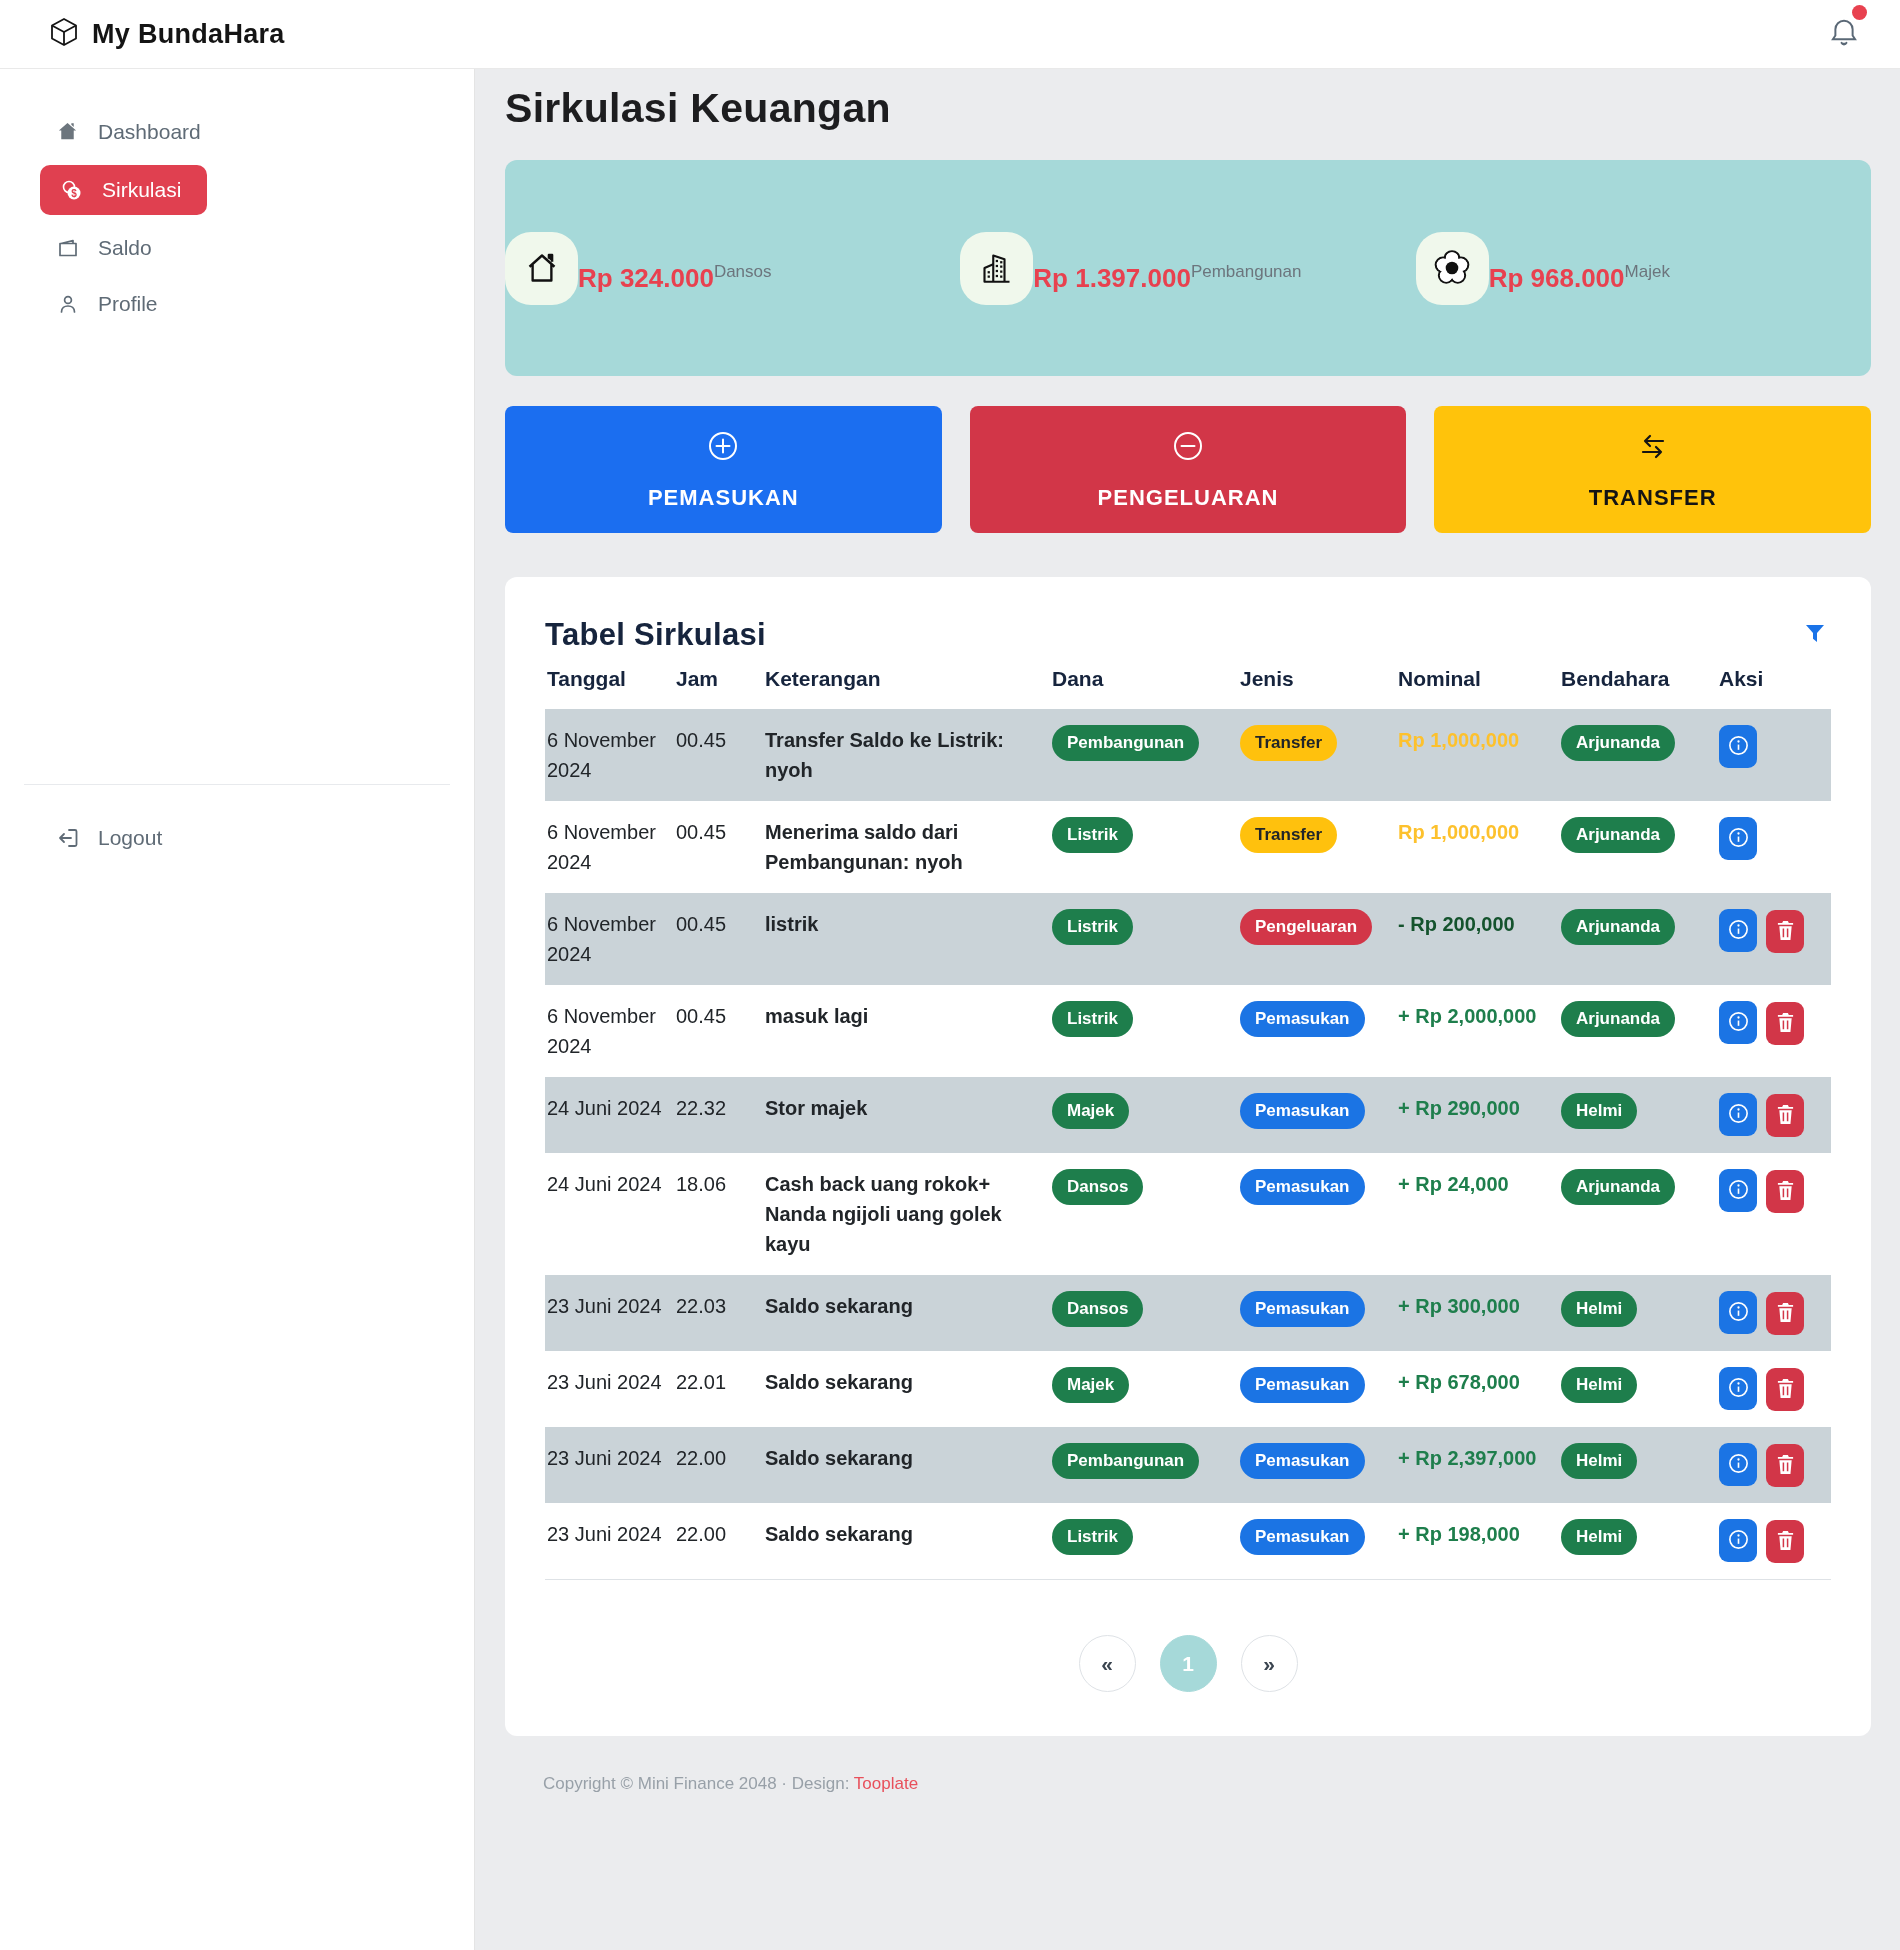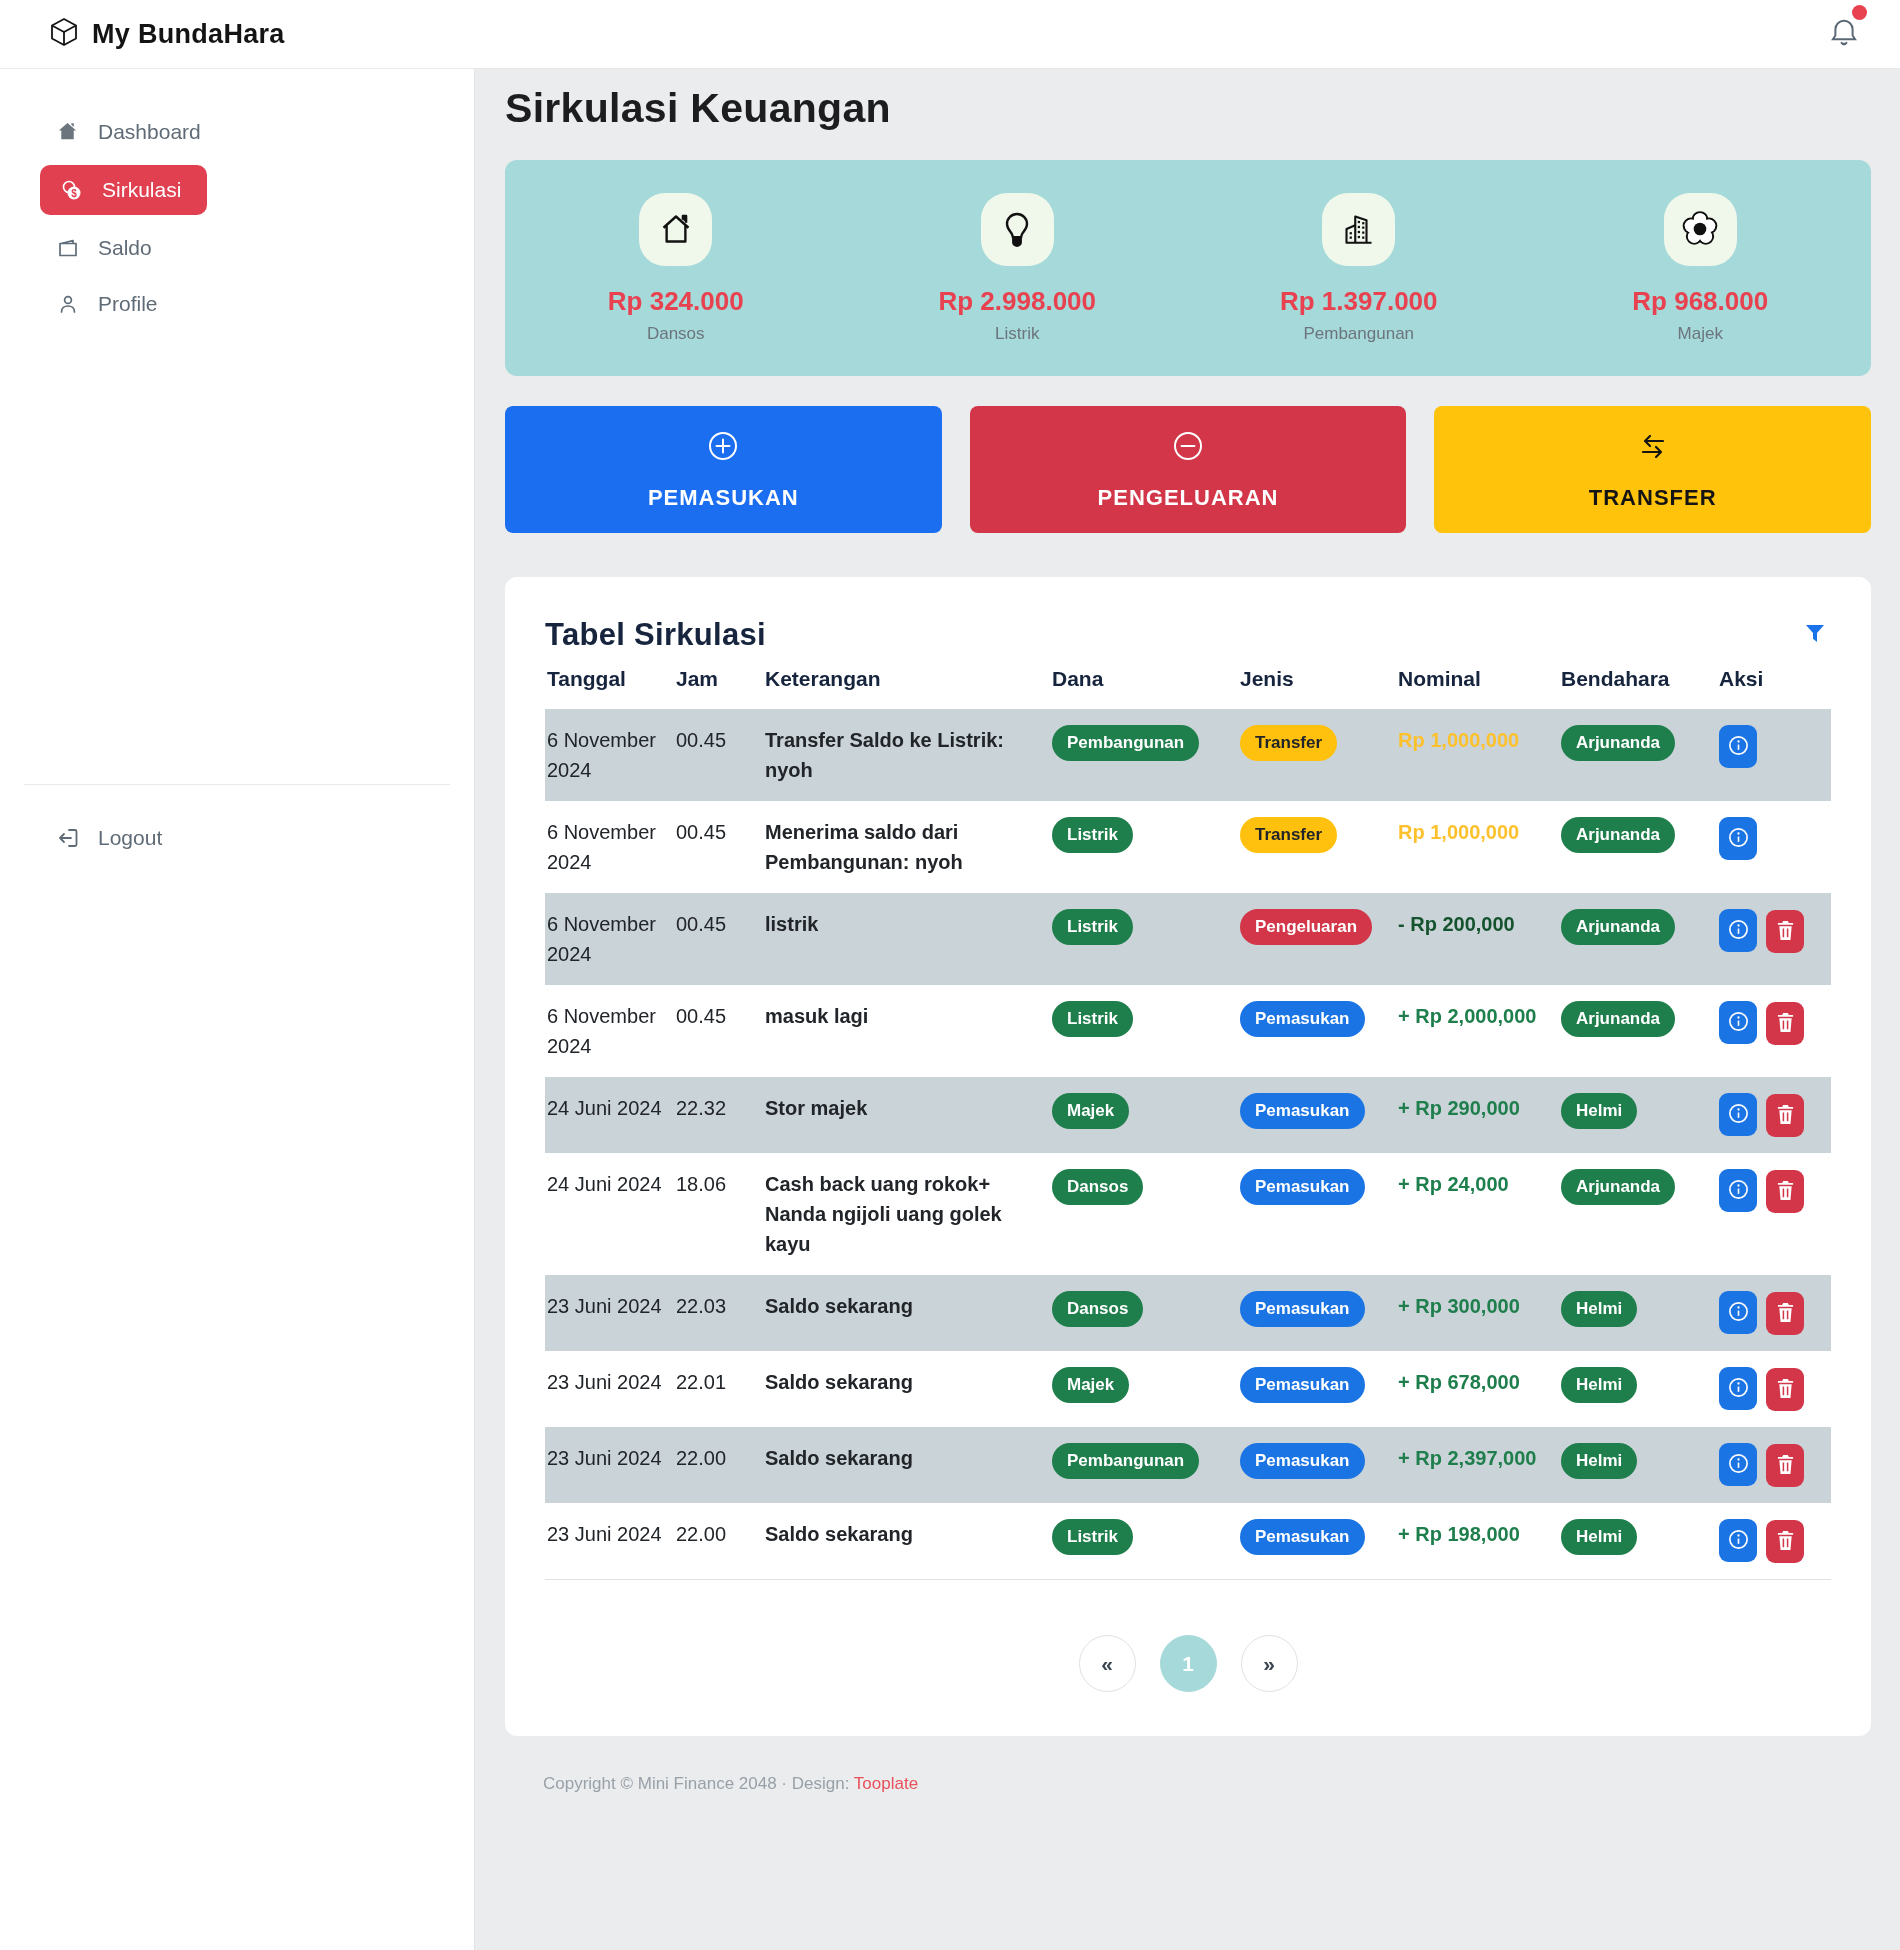--- a/index.html
+++ b/index.html
@@ -37,21 +37,21 @@
   .side-item.active { background: #e04050; color: #ffffff; padding: 13px 26px 13px 20px; }
   .sidebar-divider { height: 1px; background: #e8eaed; margin: 457px -16px 30px -16px; }
   
   .main { flex: 1; padding: 16px 30px 28px 30px; }
   .page-title { font-size: 41px; font-weight: 700; color: #1d1d1f; letter-spacing: 0.3px; }
   
   .summary-card {
     margin-top: 28px; background: #a6d9d9; border-radius: 12px;
     height: 216px; display: flex; align-items: center;
   }
-  .summary-item { flex: 1; display: flex; flex-direction: column; align-items: center; }
+  .summary-item { flex: 1; display: flex; flex-direction: row; align-items: center; }
   .squircle {
     width: 73px; height: 73px; border-radius: 26px; background: #f0f8ec;
     display: flex; align-items: center; justify-content: center;
   }
   .summary-amount { margin-top: 20px; font-size: 26px; font-weight: 700; color: #e8414f; }
   .summary-label { margin-top: 7px; font-size: 17px; color: #6c757d; }
   
   .actions { display: flex; gap: 28px; margin-top: 30px; }
   .action-btn {
     flex: 1; height: 127px; border: none; border-radius: 8px; cursor: pointer;
@@ -191,30 +191,20 @@
     <div class="summary-card" id="summary-card">
         <div class="summary-item">
           <span class="squircle">
             <svg width="40" height="40" viewBox="0 0 32 32" fill="none" stroke="#111" stroke-width="1.9" stroke-linejoin="round">
               <path d="M6 15 L16 6 L26 15 M8.5 13 V26 H23.5 V13"></path>
               <path d="M21.5 8.5 V5.5 h2.6 V11" fill="#111"></path>
             </svg>
           </span>
           <span class="summary-amount">Rp 324.000</span>
           <span class="summary-label">Dansos</span>
-        </div>
-        <div class="summary-item">
-          <span class="squircle">
-            <svg width="40" height="40" viewBox="0 0 32 32" fill="none" stroke="#111" stroke-width="1.9" stroke-linecap="round">
-              <path d="M16 4 a8 8 0 0 1 8 8 c0 3.2 -1.8 5 -3.2 6.8 c-0.9 1.2 -1.3 2.4 -1.5 3.7 h-6.6 c-0.2 -1.3 -0.6 -2.5 -1.5 -3.7 C9.8 17 8 15.2 8 12 a8 8 0 0 1 8 -8 Z"></path>
-              <path d="M13 23 h6 v3.5 a3 3 0 0 1 -6 0 Z" fill="#111"></path>
-            </svg>
-          </span>
-          <span class="summary-amount">Rp 2.998.000</span>
-          <span class="summary-label">Listrik</span>
         </div>
         <div class="summary-item">
           <span class="squircle">
             <svg width="40" height="40" viewBox="0 0 32 32" fill="none" stroke="#111" stroke-width="1.7" stroke-linejoin="round">
               <path d="M13 27 V6 l9 3 v18"></path>
               <path d="M13 13 l-7 3 v11 h20"></path>
               <g fill="#111" stroke="none">
                 <rect x="15" y="9.5" width="1.8" height="1.8"></rect>
                 <rect x="18.5" y="10.5" width="1.8" height="1.8"></rect>
                 <rect x="15" y="13.5" width="1.8" height="1.8"></rect>

